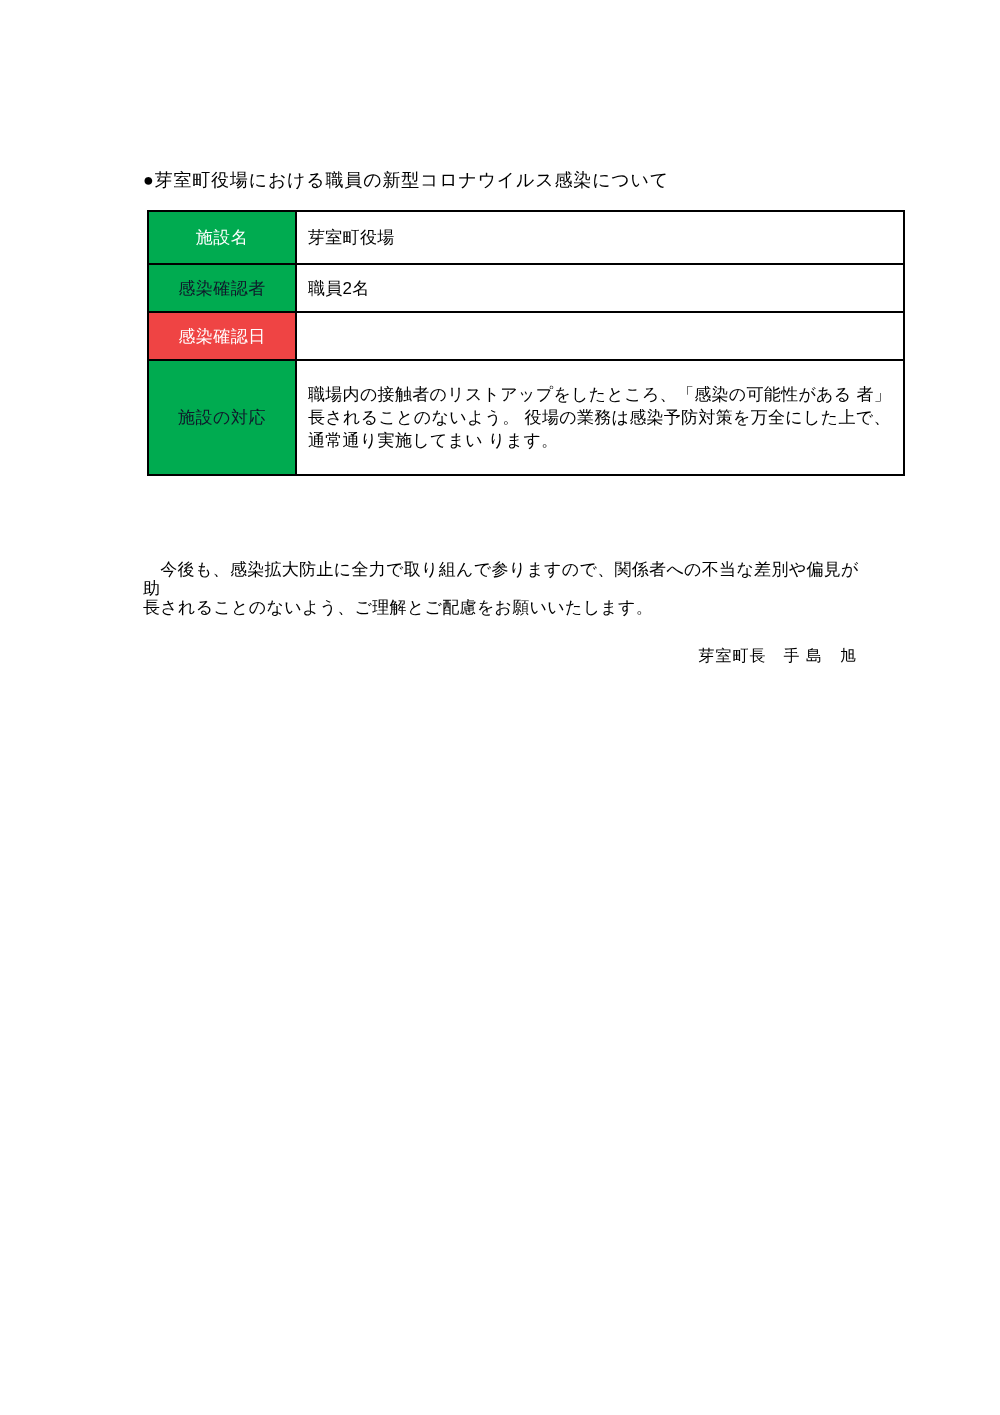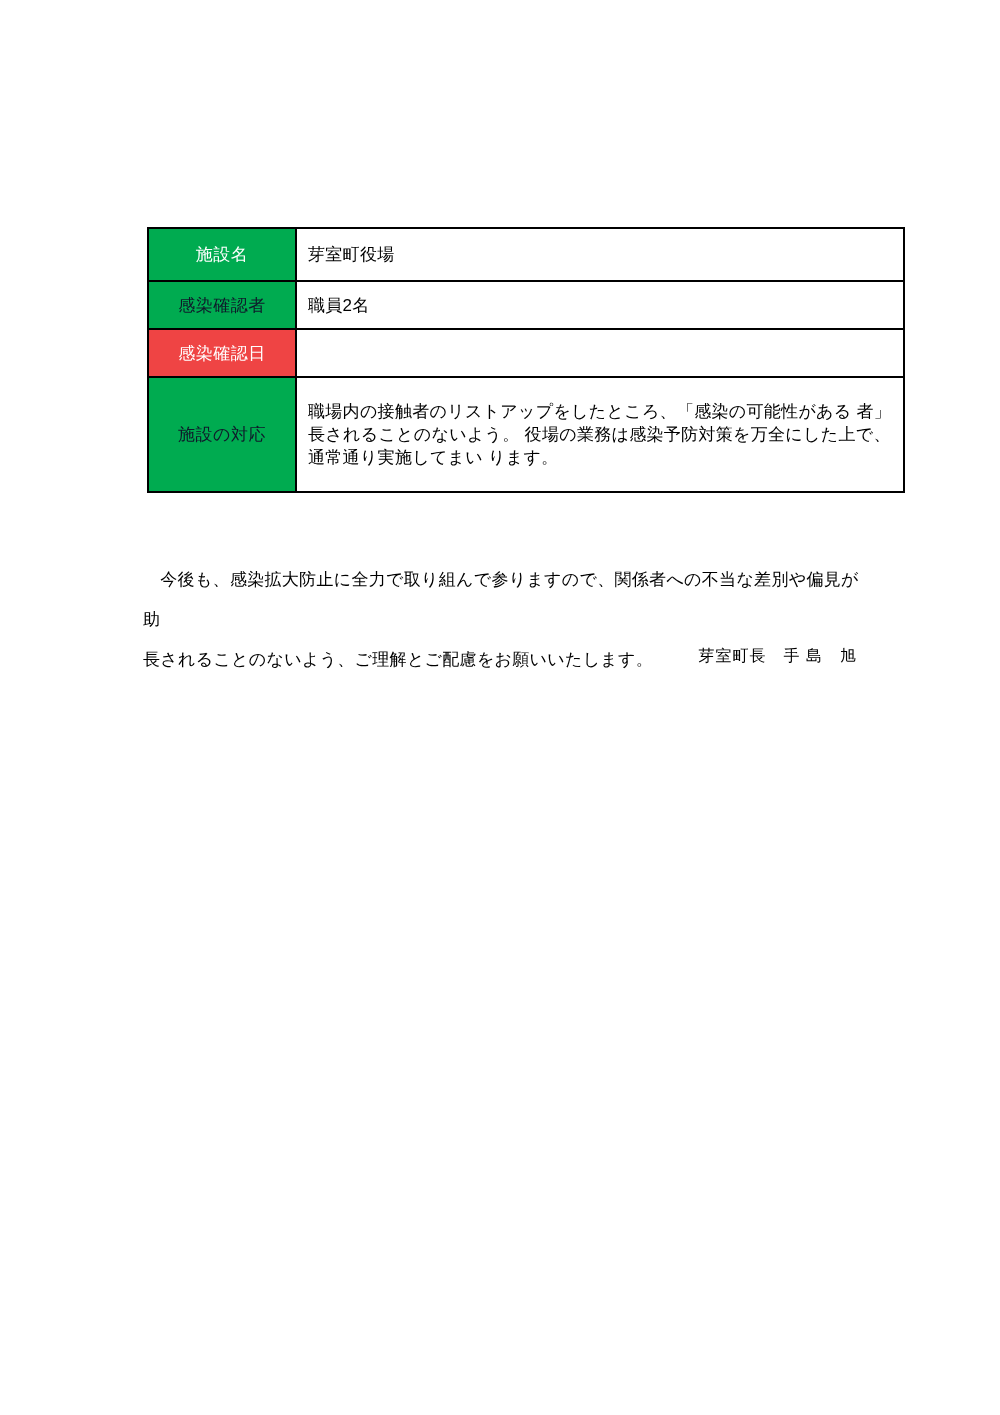--- a/index.html
+++ b/index.html
@@ -20,21 +20,21 @@
     position: absolute;
     left: 143px;
     top: 168px;
     font-size: 18px;
     letter-spacing: 0.8px;
     white-space: nowrap;
   }
   .info-table {
     position: absolute;
     left: 147px;
-    top: 227px;
+    top: 210px;
     border: 2px solid #000000;
   }
   .info-row {
     display: flex;
     border-bottom: 2px solid #000000;
   }
   .info-row:last-child {
     border-bottom: none;
   }
   .cell-label {
@@ -61,40 +61,41 @@
   .row-1 { height: 51px; }
   .row-2 { height: 46px; }
   .row-3 { height: 46px; }
   .row-4 { height: 113px; }
   .closing-paragraph {
     position: absolute;
     left: 143px;
     top: 560px;
     width: 732px;
     font-size: 17px;
-    line-height: 40px;
+    line-height: 19px;
     letter-spacing: 0.3px;
     white-space: pre-line;
   }
   .signature-line {
     position: absolute;
     left: 143px;
     top: 646px;
     width: 714px;
     text-align: right;
     font-size: 16px;
     letter-spacing: 1px;
     white-space: pre;
   }
 </style>
 </head>
 <body>
 
 <div class="page">
 
+  <div class="doc-title">●芽室町役場における職員の新型コロナウイルス感染について</div>
 
   <div class="info-table">
 
     <div class="info-row">
       <div class="cell-label row-1" style="background: rgb(0, 171, 80); color: rgb(255, 255, 255);">施設名</div>
       <div class="cell-value row-1">芽室町役場</div>
     </div>
 
     <div class="info-row">
       <div class="cell-label row-2" style="background: rgb(0, 171, 80); color: #0f172a;">感染確認者</div>

